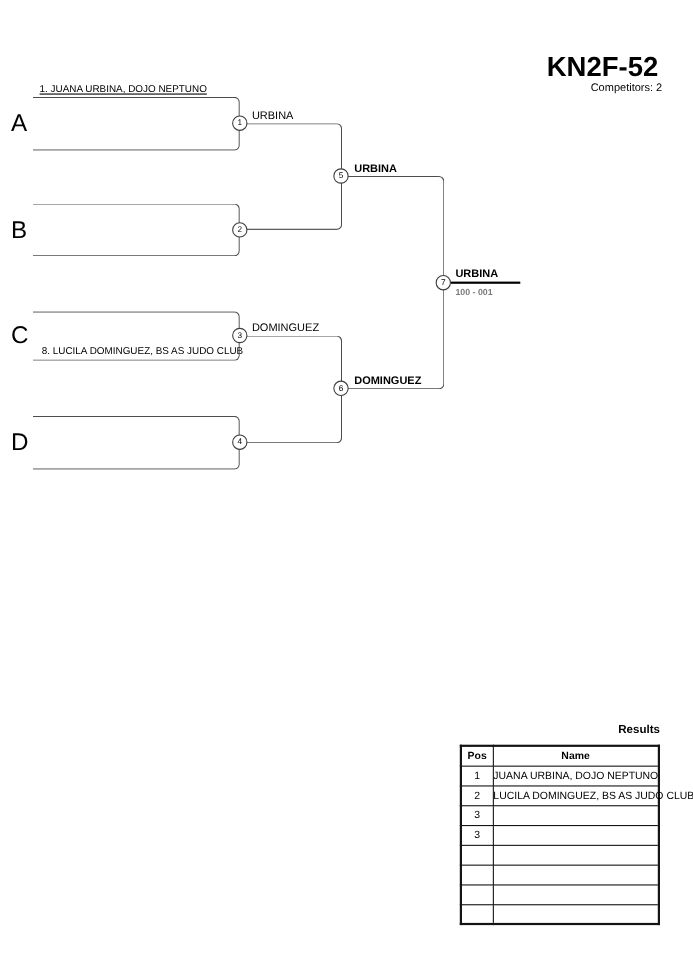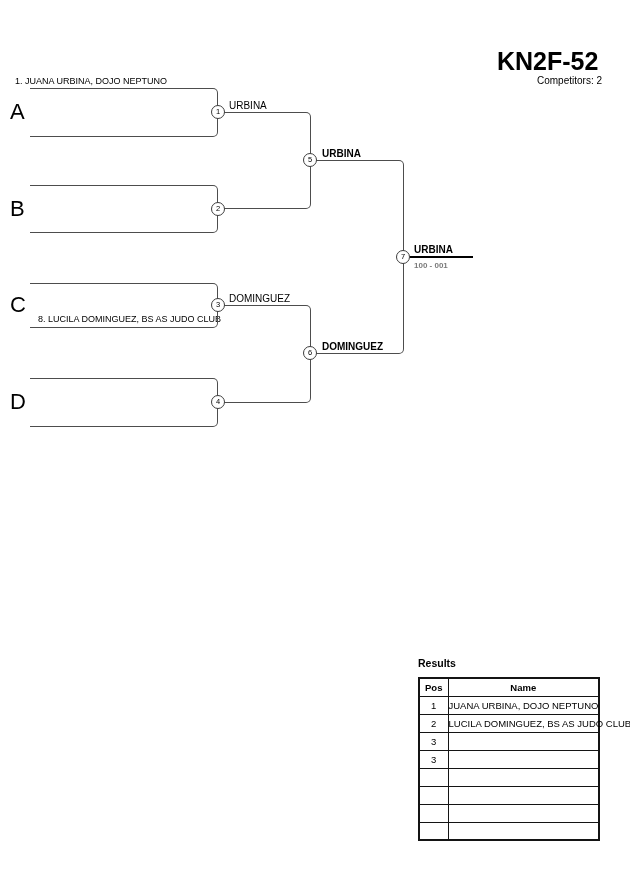--- a/index.html
+++ b/index.html
@@ -27,21 +27,21 @@
   .winner-label{font-size:10px;line-height:11px;white-space:nowrap;}
   .winner-label.bold{font-weight:bold;}
   .node{
     width:14px;height:14px;box-sizing:border-box;border:1px solid #3d3d3d;border-radius:50%;
     background:#fff;display:flex;align-items:center;justify-content:center;
     font-size:7.5px;line-height:1;z-index:5;
   }
   .final-line{height:2px;background:#000;}
   .final-score{font-size:8px;color:#7a7a7a;white-space:nowrap;}
   
-  .results-title{font-size:10.5px;font-weight:bold;text-align:left;}
+  .results-title{font-size:10.5px;font-weight:bold;text-align:right;}
   table.results{
     border-collapse:collapse;table-layout:fixed;width:182px;
     border:2px solid #141414;
     padding-left:28px;
   }
   table.results th,table.results td{
     border:1px solid #141414;height:18px;padding:0;box-sizing:border-box;
     font-size:9.5px;overflow:visible;white-space:nowrap;
   }
   table.results th{font-weight:bold;text-align:center;}
@@ -54,21 +54,21 @@
 <div class="page">
 
   <div class="abs category" style="left:497px;top:47px;">KN2F-52</div>
   <div class="abs competitors" style="right:28px;top:75px;">Competitors: 2</div>
 
   <div class="abs letter" style="left:10px;top:100px;">A</div>
   <div class="abs letter" style="left:10px;top:197px;">B</div>
   <div class="abs letter" style="left:10px;top:293px;">C</div>
   <div class="abs letter" style="left:10px;top:390px;">D</div>
 
-  <div class="abs seed-label" style="left:15px;top:76px;">1. JUANA URBINA, DOJO NEPTUNO</div>
+  <div class="abs seed-label" style="left:36px;top:76px;text-decoration:underline;">1. JUANA URBINA, DOJO NEPTUNO</div>
   <div class="abs seed-label" style="left:38px;top:314px;">8. LUCILA DOMINGUEZ, BS AS JUDO CLUB</div>
 
   <div class="abs sec-box" style="left:30px;top:88px;width:188px;height:49px;"></div>
   <div class="abs sec-box" style="left:30px;top:185px;width:188px;height:48px;"></div>
   <div class="abs sec-box" style="left:30px;top:283px;width:188px;height:45px;"></div>
   <div class="abs sec-box" style="left:30px;top:378px;width:188px;height:49px;"></div>
 
   <div class="abs conn" style="left:218px;top:112px;width:93px;height:97px;"></div>
   <div class="abs conn" style="left:218px;top:305px;width:93px;height:98px;"></div>
 

